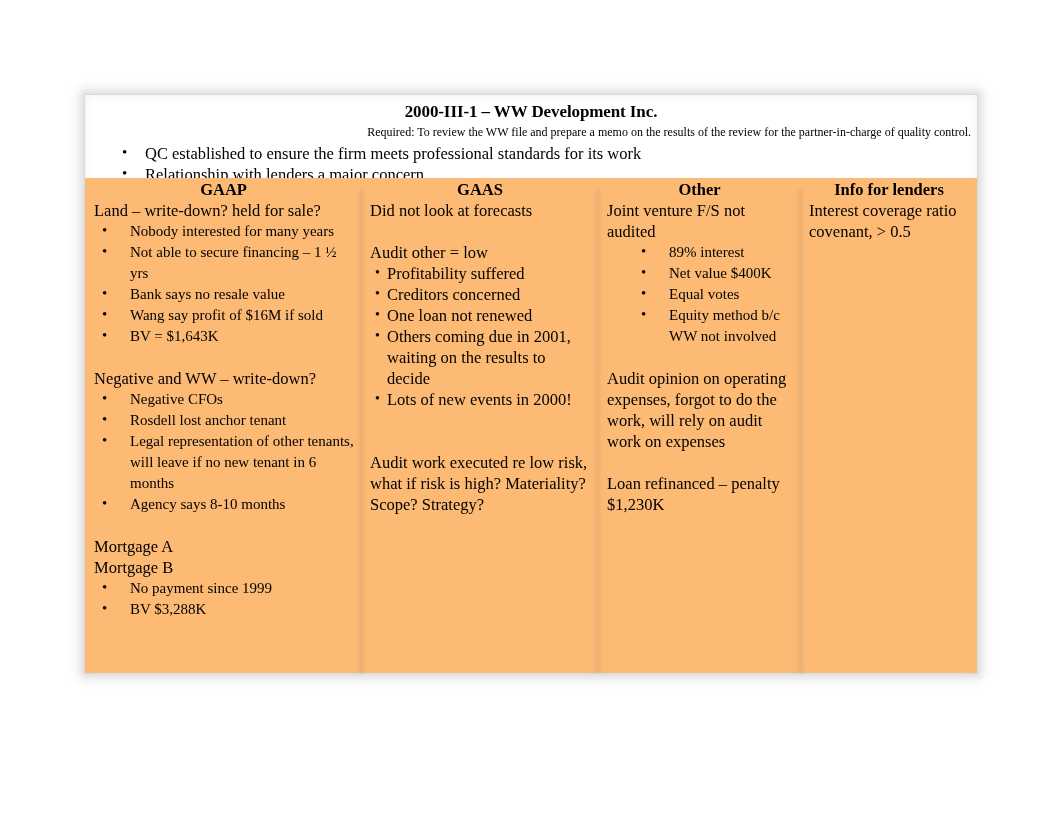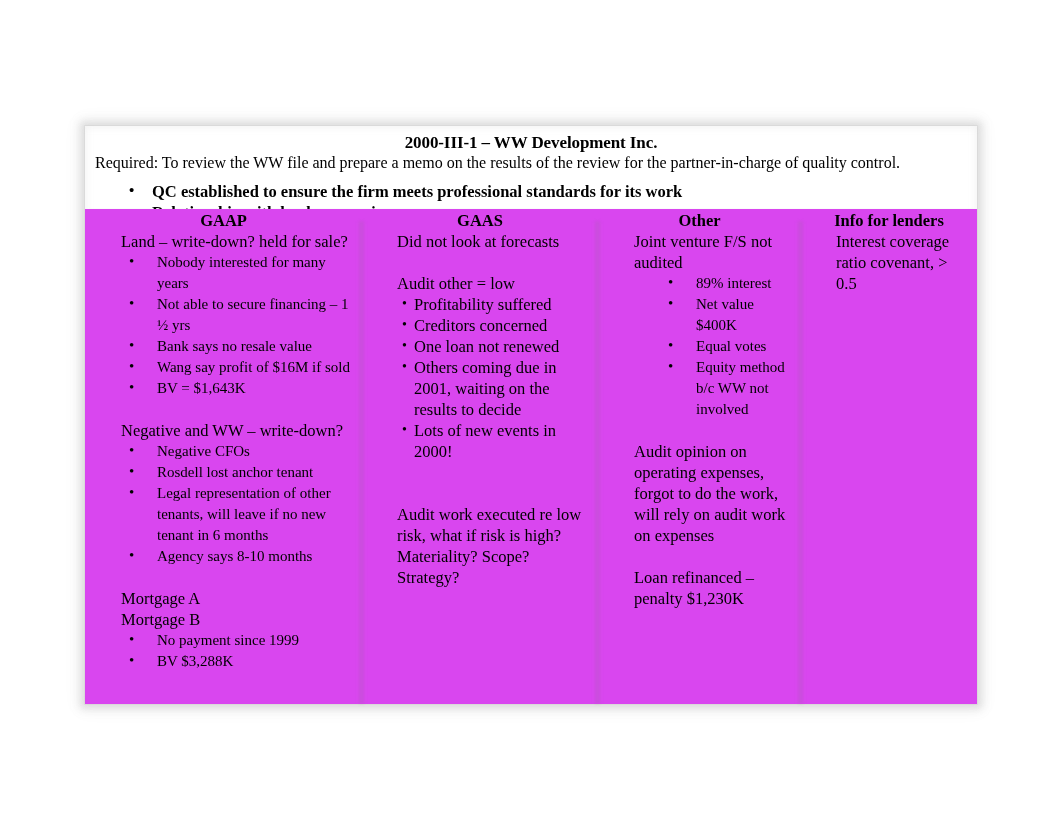--- a/index.html
+++ b/index.html
@@ -14,21 +14,21 @@
     font-family: "Liberation Serif", "DejaVu Serif", serif;
     color: #000000;
     overflow: hidden;
     position: relative;
   }
 
   
   #doc-sheet {
     position: absolute;
     left: 85px;
-    top: 126px;
+    top: 95px;
     width: 892px;
     height: 578px;
     background: #ffffff;
     box-shadow:
       0 0 0 1px rgba(0,0,0,0.035),
       0 0 7px 3px rgba(0,0,0,0.085),
       0 0 18px 6px rgba(0,0,0,0.045);
   }
   
   #doc-sheet::before {
@@ -52,30 +52,30 @@
   
   .doc-title {
     text-align: center;
     font-weight: bold;
     font-size: 17px;
     line-height: 20px;
     padding-top: 7px;
     letter-spacing: -0.1px;
   }
   .required-line {
-    font-size: 16px;
+    font-size: 12px;
     line-height: 20px;
     padding: 0 6px 0 10px;
     white-space: nowrap;
+    text-align: right;
   }
   ul.header-bullets {
     list-style: none;
-    margin: 8px;
-    padding: 0;
-    font-weight: bold;
+    margin: 1px;
+    padding: 0;
   }
   ul.header-bullets li {
     font-size: 16.5px;
     line-height: 21px;
     padding-left: 59px;
     position: relative;
   }
   ul.header-bullets li::before {
     content: "\2022";
     position: absolute;
@@ -91,21 +91,21 @@
     top: 83px;
     width: 892px;
     height: 495px;
     display: flex;
     box-sizing: border-box;
   }
   .col {
     position: relative;
     box-sizing: border-box;
     padding: 0;
-    background: #d946ef;
+    background: #fdba74;
   }
   .col.c1 { width: 277px; }
   .col.c2 { width: 236px; }
   .col.c3 { width: 203px; }
   .col.c4 { width: 176px; }
 
   
   .col + .col::before {
     content: "";
     position: absolute;
@@ -140,21 +140,20 @@
 
   .col-head {
     text-align: center;
     font-weight: bold;
     font-size: 16.5px;
     line-height: 21px;
     padding-top: 1px;
   }
   .col-body {
     padding: 0 8px 0 9px;
-    margin-left: 27px;
   }
   .col.c2 .col-body { padding-left: 8px; padding-right: 6px; }
   .col.c3 .col-body { padding-left: 9px; padding-right: 6px; }
   .col.c4 .col-body { padding-left: 8px; padding-right: 6px; }
 
   
   .ptext {
     font-size: 16.5px;
     line-height: 21px;
     margin: 0;

